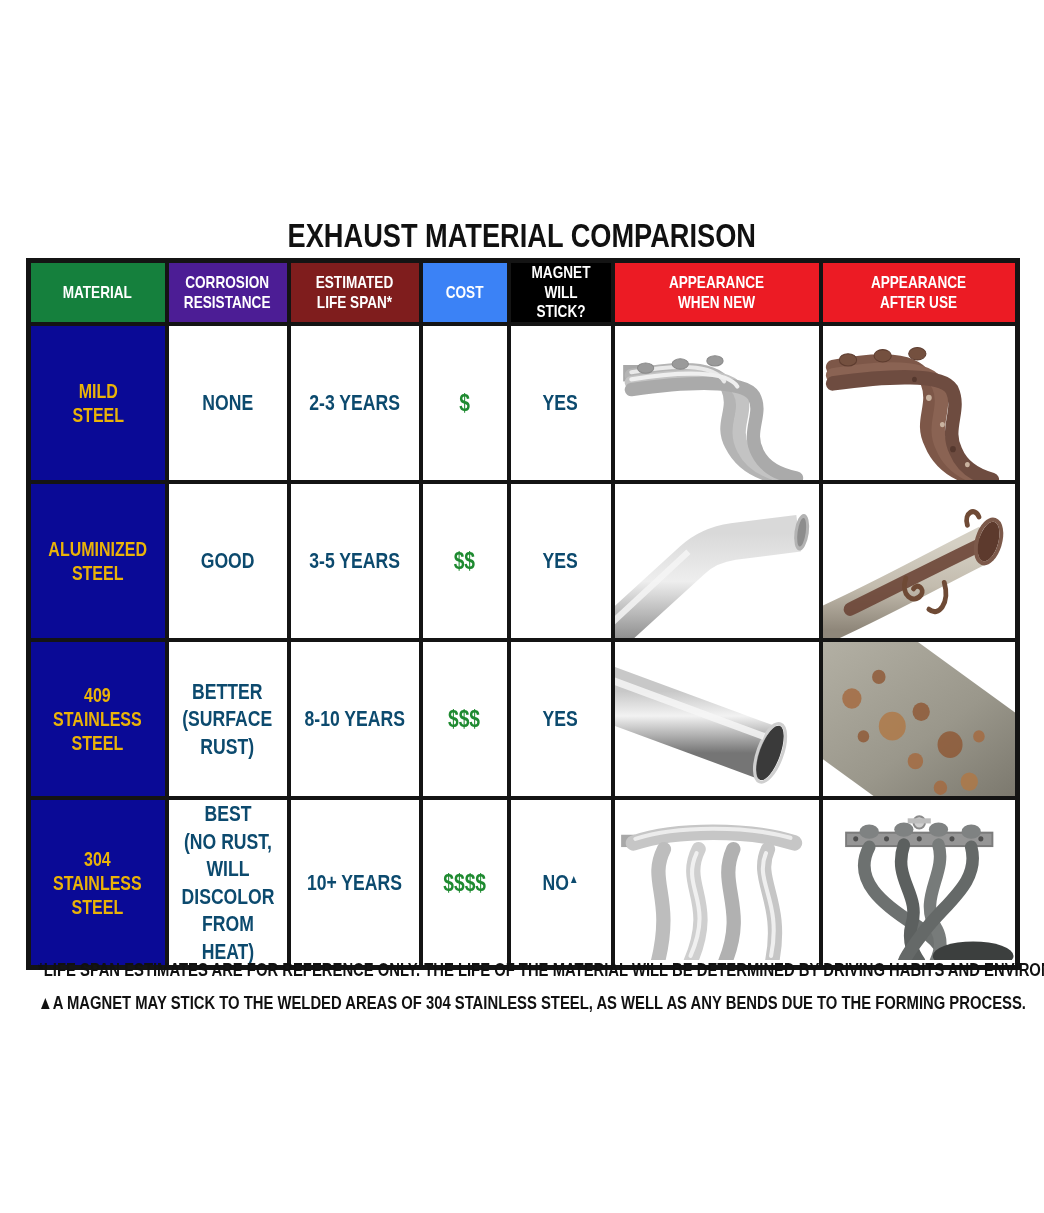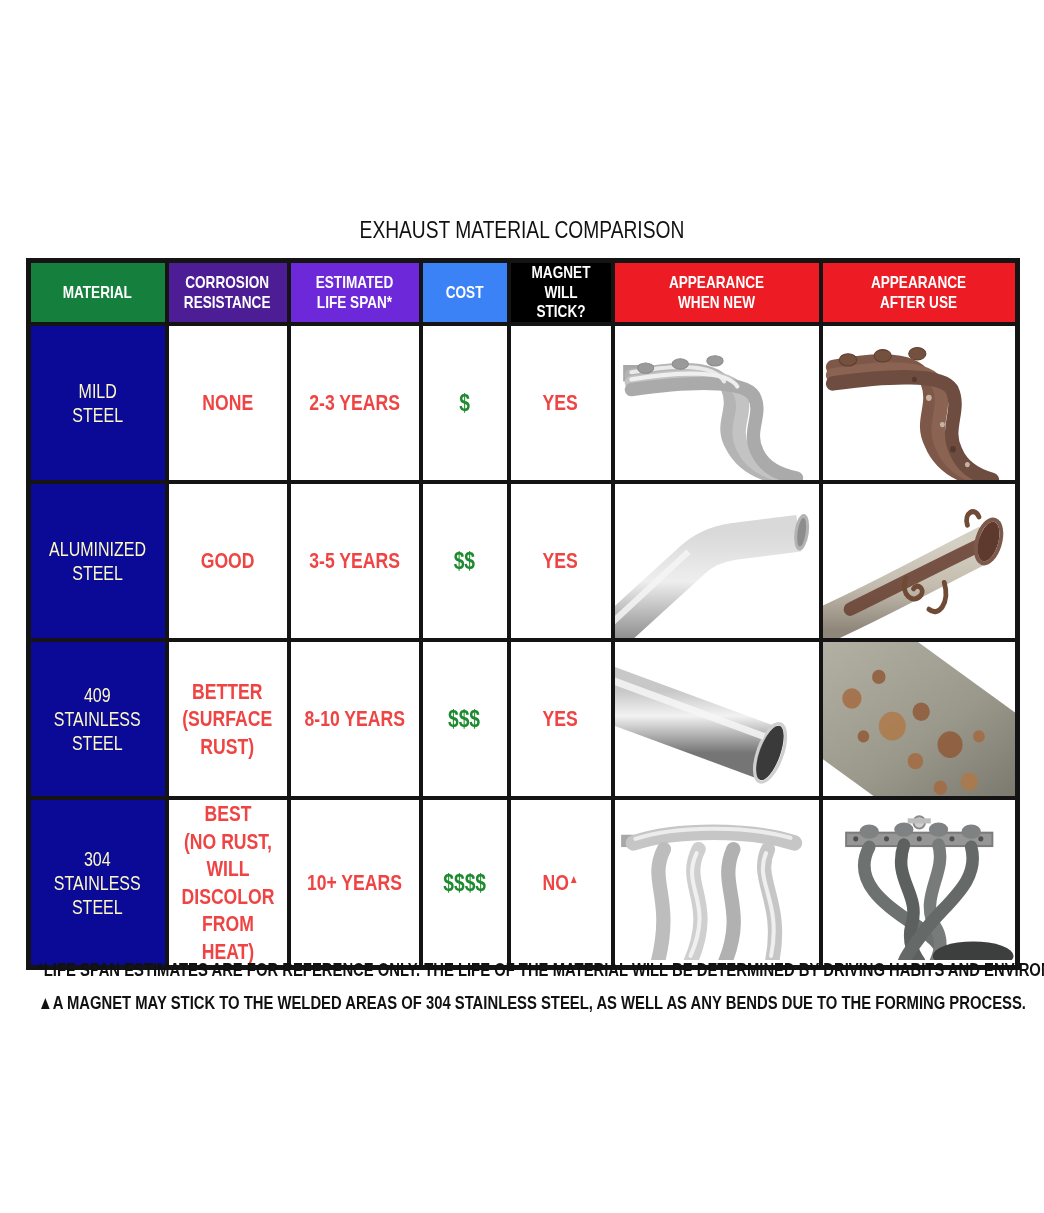--- a/index.html
+++ b/index.html
@@ -6,36 +6,36 @@
   .page {
     position:relative; width:1044px; height:1213px; background:#ffffff;
     font-family:"Liberation Sans", sans-serif; overflow:hidden; color:#1a1a1a;
   }
   .cond { display:inline-block; transform:scaleX(0.8); transform-origin:center center; }
   .condL { display:inline-block; transform:scaleX(0.78); transform-origin:left center; white-space:nowrap; }
   .preline { white-space:pre-line; }
 
   .title {
     position:absolute; top:216px; left:0; width:1044px; text-align:center;
-    font-size:24px; font-weight:400; letter-spacing:0px; color:#111;
+    font-size:34px; font-weight:700; letter-spacing:0px; color:#111;
   }
 
   table.cmp {
     position:absolute; left:26px; top:258px; border-collapse:collapse; table-layout:fixed;
     border:5px solid #141414; background:#ffffff;
   }
   table.cmp th, table.cmp td {
     border:4px solid #141414; padding:0; text-align:center; vertical-align:middle; overflow:hidden;
   }
   th.hdr {
     height:59px; color:#ffffff; font-size:17px; font-weight:700; line-height:1.15;
   }
   td { height:154px; }
-  td.mat { color:#fef9c3; font-size:20px; font-weight:400; line-height:1.2; }
-  td.val { font-size:22px; font-weight:700; color:#ef4444; line-height:1.25; }
+  td.mat { color:#eab308; font-size:20px; font-weight:700; line-height:1.2; }
+  td.val { font-size:22px; font-weight:700; color:#0c4a6e; line-height:1.25; }
   td.cost { font-size:24px; font-weight:700; }
   td.photo { padding:0; background:#ffffff; }
   td.photo svg { display:block; width:100%; height:154px; }
   .sup { font-size:12px; vertical-align:7px; font-weight:700; }
 
   .footnotes { position:absolute; left:38px; top:953px; font-size:19px; font-weight:700; color:#111; }
   .footnotes .fline { display:block; line-height:33px; }
 </style>
 </head>
 <body>
@@ -52,21 +52,21 @@
       <col style="width:88px">
         <col style="width:104px">
         <col style="width:208px">
         <col style="width:197px">
     </colgroup>
     <tbody>
         <tr>
       <th class="hdr" style="background:#15803d"><span class="cond preline">MATERIAL</span></th>
       <th class="hdr" style="background:#4c1d95"><span class="cond preline">CORROSION
 RESISTANCE</span></th>
-      <th class="hdr" style="background:#6d28d9"><span class="cond preline">ESTIMATED
+      <th class="hdr" style="background:#7f1d1d"><span class="cond preline">ESTIMATED
 LIFE SPAN*</span></th>
       <th class="hdr" style="background:#3b82f6"><span class="cond preline">COST</span></th>
       <th class="hdr" style="background:#000000"><span class="cond preline">MAGNET
 WILL STICK?</span></th>
       <th class="hdr" style="background:#ec1b24"><span class="cond preline">APPEARANCE
 WHEN NEW</span></th>
       <th class="hdr" style="background:#ec1b24"><span class="cond preline">APPEARANCE
 AFTER USE</span></th>
     </tr>
 

